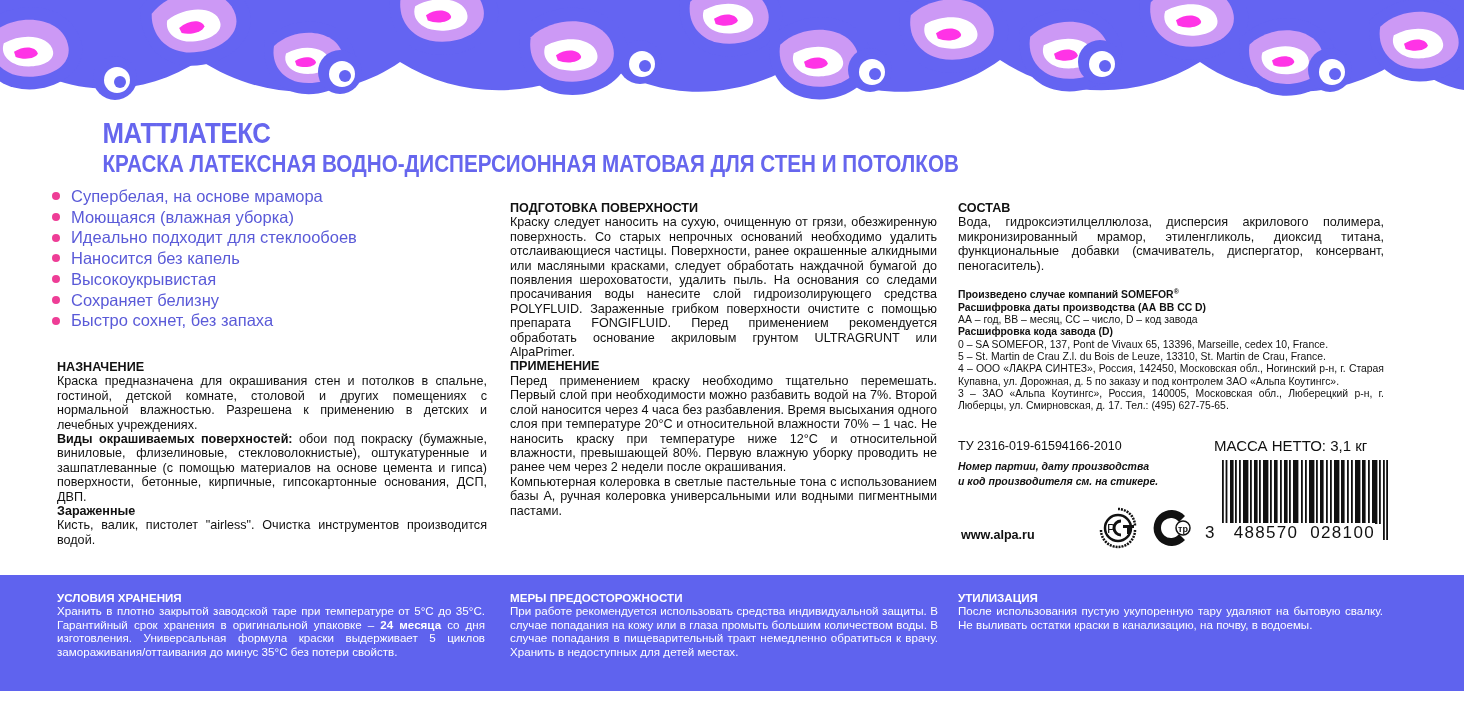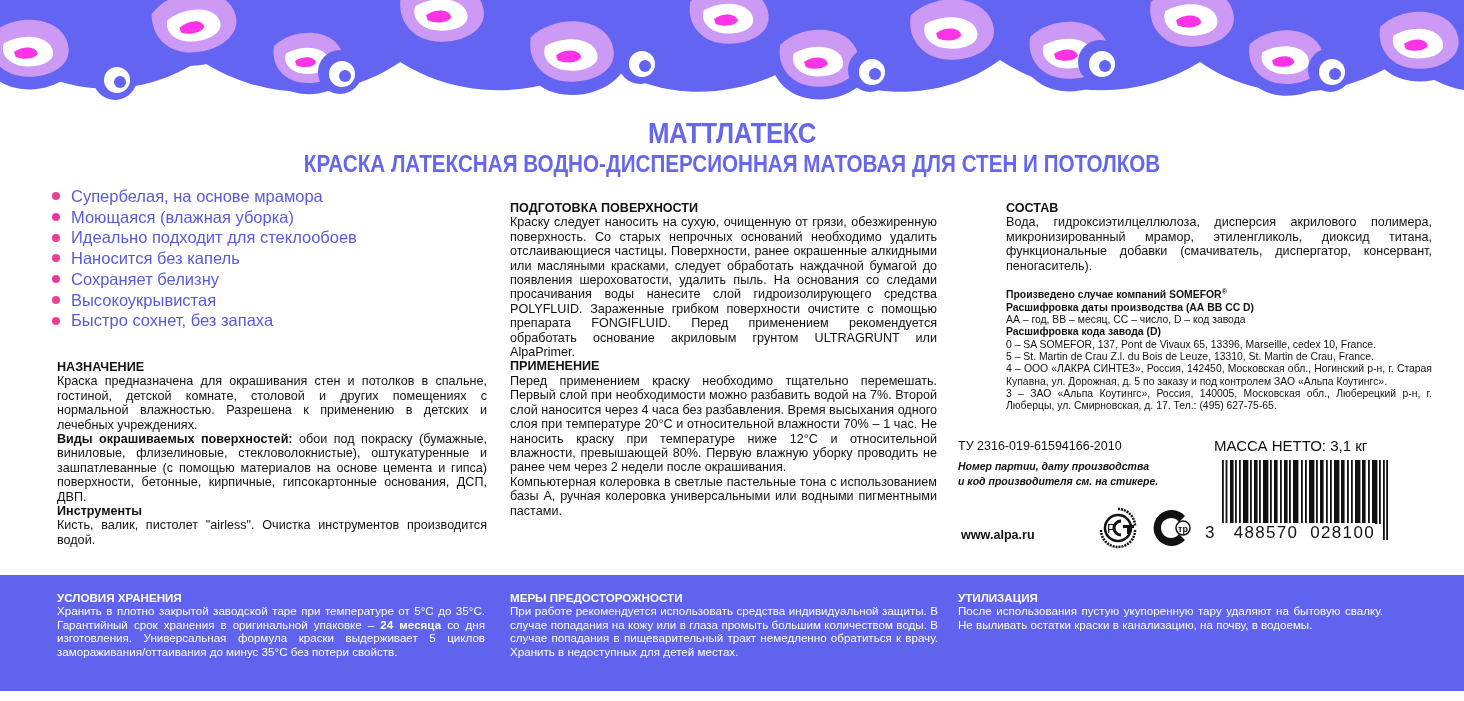--- a/index.html
+++ b/index.html
@@ -2,35 +2,35 @@
 <html><head>
 <meta charset="utf-8">
 <style>
   * { box-sizing: border-box; margin: 0; padding: 0; }
   html, body { width: 1464px; height: 701px; overflow: hidden; background: #ffffff; }
   body { position: relative; font-family: "Liberation Sans", sans-serif; color: #111; }
 
   .banner { position: absolute; left: 0; top: 0; width: 1464px; height: 110px; overflow: hidden; }
   .banner svg { display: block; }
 
-  .title-block { position: absolute; left: 0; top: 116px; width: 1464px; text-align: center; color: #6666ee; }
+  .title-block { position: absolute; left: 0; top: 116px; width: 1464px; text-align: left; color: #6666ee; }
   .title-main { font-family: "Liberation Sans", sans-serif; font-weight: bold; font-size: 30px; letter-spacing: -0.5px; line-height: 34px; transform: scaleX(0.86); }
   .title-sub { font-family: "Liberation Sans", sans-serif; font-weight: bold; font-size: 24px; line-height: 28px; transform: scaleX(0.86); margin-top: 0px; }
 
   .features { position: absolute; left: 52px; top: 186px; list-style: none; }
   .features li { display: flex; align-items: center; font-size: 16.5px; line-height: 20.7px; color: #5a5ad8; }
   .features .dot { width: 8px; height: 8px; border-radius: 50%; background: #ee3d96; margin-right: 11px; flex: none; }
 
   .col { position: absolute; font-size: 12.6px; line-height: 14.4px; text-align: justify; color: #111; }
   .col h3 { font-size: 12.6px; font-weight: bold; line-height: 14.4px; }
   .col p { margin: 0; }
   .col b { font-weight: bold; }
   .col-left { left: 57px; top: 360px; width: 430px; }
   .col-mid { left: 510px; top: 201px; width: 427px; }
-  .col-right { left: 958px; top: 201px; width: 426px; margin-left: 48px; }
+  .col-right { left: 958px; top: 201px; width: 426px; }
 
   .small { font-size: 10.4px; line-height: 12.3px; text-align: left; }
   .small h4 { font-size: 10.4px; font-weight: bold; }
   .small sup { font-size: 7px; }
   .gap { height: 13px; }
 
   .tu { position: absolute; left: 958px; top: 439px; font-size: 12.5px; color: #111; }
   .sticker-note { position: absolute; left: 958px; top: 459px; font-size: 10.5px; line-height: 15px; font-weight: bold; font-style: italic; color: #111; }
   .www { position: absolute; left: 961px; top: 528px; font-size: 12.6px; font-weight: bold; color: #111; }
   .mass { position: absolute; left: 1214px; top: 437px; font-size: 15px; color: #111; }
@@ -108,37 +108,37 @@
   <li>
       <span class="dot"></span>
       <span>Идеально подходит для стеклообоев</span>
     </li>
   <li>
       <span class="dot"></span>
       <span>Наносится без капель</span>
     </li>
   <li>
       <span class="dot"></span>
+      <span>Высокоукрывистая</span>
+    </li>
+  <li>
+      <span class="dot"></span>
       <span>Сохраняет белизну</span>
-    </li>
-  <li>
-      <span class="dot"></span>
-      <span>Высокоукрывистая</span>
     </li>
   <li>
       <span class="dot"></span>
       <span>Быстро сохнет, без запаха</span>
     </li>
 </ul>
 
 <div class="col col-left">
   <h3>НАЗНАЧЕНИЕ</h3>
   <p>Краска предназначена для окрашивания стен и потолков в спальне, гостиной, детской комнате, столовой и других помещениях с нормальной влажностью. Разрешена к применению в детских и лечебных учреждениях.</p>
   <p><b>Виды окрашиваемых поверхностей:</b><span> обои под покраску (бумажные, виниловые, флизелиновые, стекловолокнистые), оштукатуренные и зашпатлеванные (с помощью материалов на основе цемента и гипса) поверхности, бетонные, кирпичные, гипсокартонные основания, ДСП, ДВП.</span></p>
-  <h3>Инструменты</h3>
+  <h3>Зараженные</h3>
   <p>Кисть, валик, пистолет "airless". Очистка инструментов производится водой.</p>
 </div>
 
 <div class="col col-mid">
   <h3>ПОДГОТОВКА ПОВЕРХНОСТИ</h3>
   <p>Краску следует наносить на сухую, очищенную от грязи, обезжиренную поверхность. Со старых непрочных оснований необходимо удалить отслаивающиеся частицы. Поверхности, ранее окрашенные алкидными или масляными красками, следует обработать наждачной бумагой до появления шероховатости, удалить пыль. На основания со следами просачивания воды нанесите слой гидроизолирующего средства POLYFLUID. Зараженные грибком поверхности очистите с помощью препарата FONGIFLUID. Перед применением рекомендуется обработать основание акриловым грунтом ULTRAGRUNT или AlpaPrimer.</p>
   <h3>ПРИМЕНЕНИЕ</h3>
   <p>Перед применением краску необходимо тщательно перемешать. Первый слой при необходимости можно разбавить водой на 7%. Второй слой наносится через 4 часа без разбавления. Время высыхания одного слоя при температуре 20°С и относительной влажности 70% – 1 час. Не наносить краску при температуре ниже 12°С и относительной влажности, превышающей 80%. Первую влажную уборку проводить не ранее чем через 2 недели после окрашивания.</p>
   <p>Компьютерная колеровка в светлые пастельные тона с использованием базы А, ручная колеровка универсальными или водными пигментными пастами.</p>
 </div>

